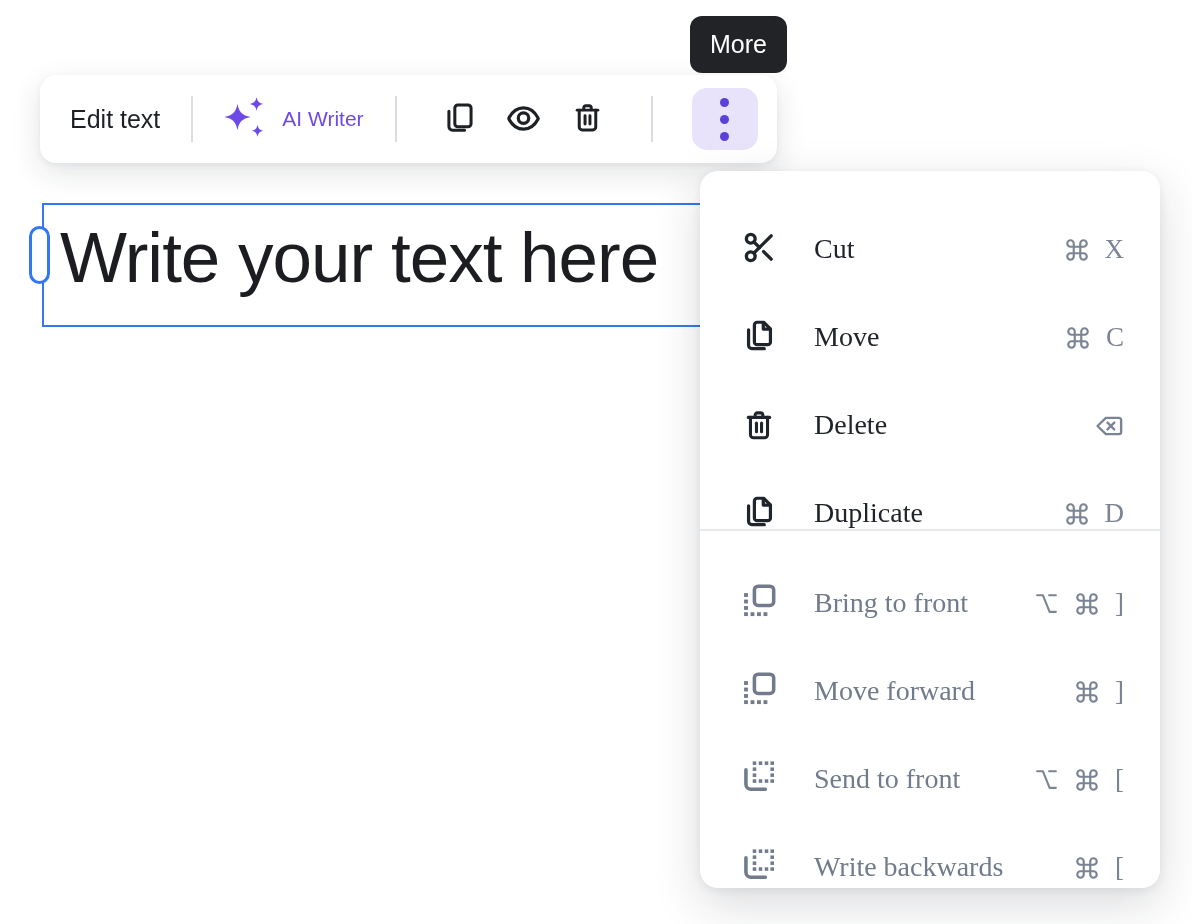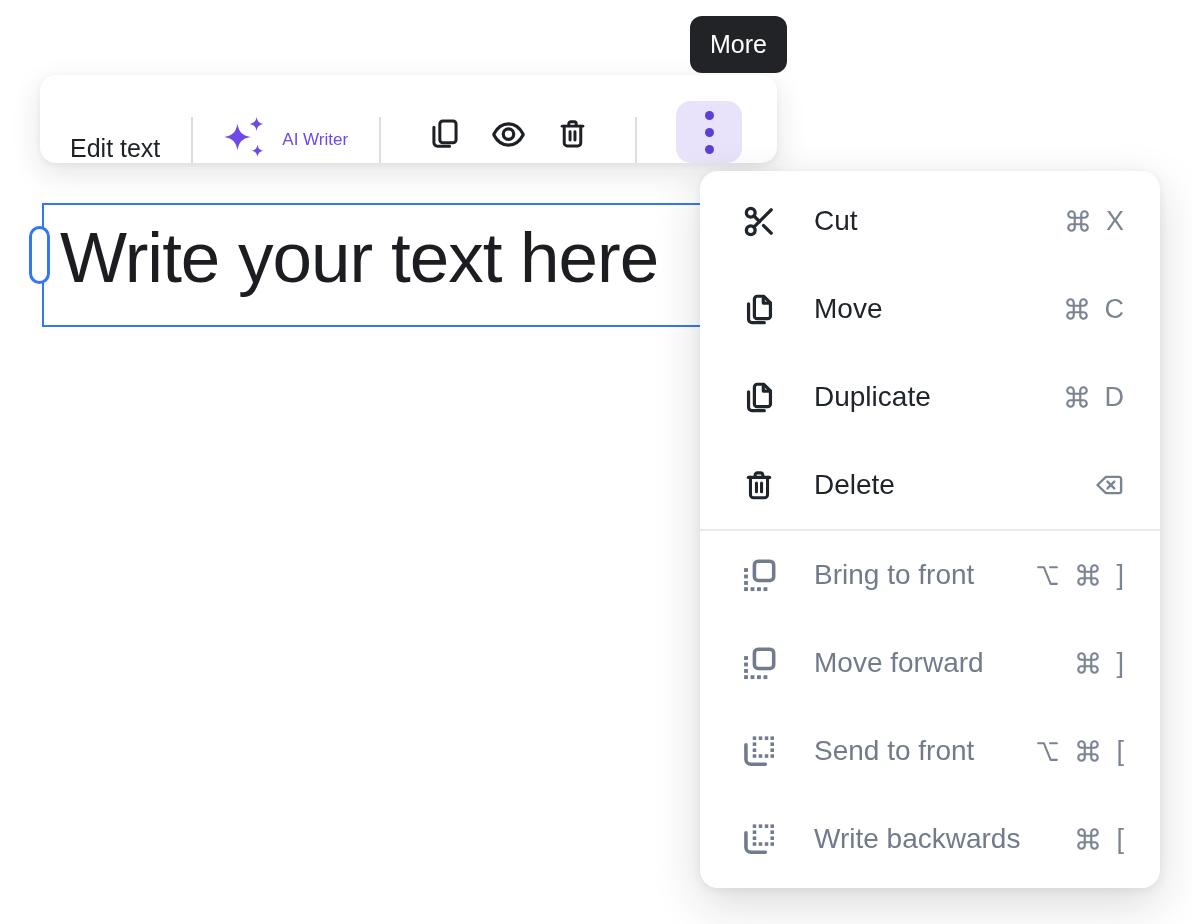--- a/index.html
+++ b/index.html
@@ -12,42 +12,42 @@
     border:2.5px solid #3477f3; z-index:1; overflow:hidden; background:transparent; }
   .text-heading { position:absolute; left:16px; top:0; height:104px; line-height:106px;
     font-size:71px; font-weight:400; letter-spacing:-1px; color:#1b1d21; white-space:nowrap; }
   .drag-handle { position:absolute; left:29px; top:226px; width:21px; height:58px;
     background:#ffffff; border:3px solid #3477f3; border-radius:12px; z-index:2; }
 
   
   .toolbar { position:absolute; left:40px; top:75px; width:737px; height:88px;
     background:#ffffff; border-radius:16px; z-index:10;
     box-shadow:0 10px 30px rgba(25,30,45,0.12), 0 2px 6px rgba(25,30,45,0.05);
-    display:flex; align-items:flex-end; padding:0 12px 0 30px; }
+    display:flex; align-items:center; padding:0 12px 0 30px; }
   .tb-label-btn { font-size:25px; font-weight:500; color:#1d2025; cursor:default; }
   .tb-div { width:2px; height:46px; background:#dadde3; margin:0 31px; flex:none; }
-  .ai-btn { display:flex; align-items:center; gap:12px; font-size:17px; font-weight:500; color:#6d49e8; }
+  .ai-btn { display:flex; align-items:center; gap:12px; font-size:21px; font-weight:500; color:#6d49e8; }
   .tb-icon-btn { width:52px; height:56px; display:flex; align-items:center; justify-content:center; margin:0 6px; }
   .tb-icon-btn svg { stroke:#1d2025; }
   .more-btn { width:66px; height:62px; border-radius:15px; background:#e8e2fa;
     display:flex; align-items:center; justify-content:center; margin-left:8px; }
   .kebab { display:flex; flex-direction:column; gap:8px; }
   .kebab span { width:9px; height:9px; border-radius:50%; background:#5b3fd9; }
 
   
   .tooltip { position:absolute; left:690px; top:16px; height:57px; min-width:91px; z-index:30;
     background:#222327; color:#ffffff; border-radius:12px; display:flex; align-items:center;
     justify-content:center; font-size:25px; padding:16px 20px; }
 
   
   .menu { position:absolute; left:700px; top:171px; width:460px; height:717px; z-index:20;
     background:#ffffff; border-radius:18px; padding:6px 0 5px 0;
     box-shadow:0 16px 48px rgba(25,30,45,0.16), 0 2px 10px rgba(25,30,45,0.07); }
-  .menu-item { height:88px; display:flex; align-items:center; padding:0 36px 0 40px;
-    color:#20242b; cursor:default; }
+  .menu-item { height:88px; display:flex; align-items:flex-end; padding:0 36px 0 40px;
+    color:#20242b; cursor:default;font-family:Liberation Serif, serif; }
   .menu-item.muted { color:#717b8c; }
   .mi-icon { width:38px; display:flex; align-items:center; justify-content:center; flex:none; }
   .mi-icon svg { stroke:currentColor; }
   .mi-label { margin-left:36px; font-size:28px; font-weight:500; white-space:nowrap; }
   .mi-short { margin-left:auto; display:flex; align-items:center; gap:15px; color:#7b8494; }
   .mi-short .k { font-size:27px; font-weight:500; }
   .mi-short .sym { display:flex; align-items:center; }
   .mi-short svg { stroke:#7b8494; }
   .menu-divider { height:2px; background:#e7e9ee; margin:0; }
 </style>
@@ -148,55 +148,55 @@
           <span class="sym">
             <svg width="26" height="26" viewBox="0 0 24 24" fill="none" stroke-width="2" stroke-linecap="round" stroke-linejoin="round">
               <path d="M15 6v12a3 3 0 1 0 3-3H6a3 3 0 1 0 3 3V6a3 3 0 1 0-3 3h12a3 3 0 1 0-3-3"></path>
             </svg>
           </span>
           <span class="k">C</span>
         </span>
       </div>
       <div class="menu-item">
         <span class="mi-icon">
-          <svg width="35" height="35" viewBox="0 0 24 24" fill="none" stroke-width="2.2" stroke-linecap="round" stroke-linejoin="round">
-            <path d="M4.5 8.1v10.6a2.3 2.3 0 0 0 2.3 2.3h8.5"></path>
-            <path d="M10.4 2.9h4.4l4.7 4.6v8.9a1.9 1.9 0 0 1-1.9 1.9h-7.2a1.9 1.9 0 0 1-1.9-1.9V4.8a1.9 1.9 0 0 1 1.9-1.9Z"></path>
-            <path d="M14.6 3.1v4.5h4.8"></path>
-          </svg>
-        </span>
-        <span class="mi-label">Duplicate</span>
-        <span class="mi-short">
-          <span class="sym">
-            <svg width="26" height="26" viewBox="0 0 24 24" fill="none" stroke-width="2" stroke-linecap="round" stroke-linejoin="round">
-              <path d="M15 6v12a3 3 0 1 0 3-3H6a3 3 0 1 0 3 3V6a3 3 0 1 0-3 3h12a3 3 0 1 0-3-3"></path>
-            </svg>
-          </span>
-          <span class="k">D</span>
-        </span>
-      </div>
-      <div class="menu-item">
-        <span class="mi-icon">
           <svg width="32" height="32" viewBox="0 0 24 24" fill="none" stroke-width="2.3" stroke-linecap="round" stroke-linejoin="round">
             <path d="M4 6.3h16"></path>
             <path d="M18.4 6.3v13a2.3 2.3 0 0 1-2.3 2.3H7.9a2.3 2.3 0 0 1-2.3-2.3v-13"></path>
             <path d="M9.1 6V4.5a1.6 1.6 0 0 1 1.6-1.6h2.6a1.6 1.6 0 0 1 1.6 1.6V6"></path>
             <path d="M10.1 10.6v6.4"></path>
             <path d="M13.9 10.6v6.4"></path>
           </svg>
         </span>
         <span class="mi-label">Delete</span>
         <span class="mi-short">
           <span class="sym">
             <svg width="30" height="30" viewBox="0 0 24 24" fill="none" stroke-width="1.9" stroke-linecap="round" stroke-linejoin="round">
               <path d="M20 5.5H9.5L2.8 12l6.7 6.5H20a1.7 1.7 0 0 0 1.7-1.7V7.2A1.7 1.7 0 0 0 20 5.5Z"></path>
               <path d="m10.8 9.3 5.4 5.4"></path>
               <path d="m16.2 9.3-5.4 5.4"></path>
             </svg>
           </span>
+        </span>
+      </div>
+      <div class="menu-item">
+        <span class="mi-icon">
+          <svg width="35" height="35" viewBox="0 0 24 24" fill="none" stroke-width="2.2" stroke-linecap="round" stroke-linejoin="round">
+            <path d="M4.5 8.1v10.6a2.3 2.3 0 0 0 2.3 2.3h8.5"></path>
+            <path d="M10.4 2.9h4.4l4.7 4.6v8.9a1.9 1.9 0 0 1-1.9 1.9h-7.2a1.9 1.9 0 0 1-1.9-1.9V4.8a1.9 1.9 0 0 1 1.9-1.9Z"></path>
+            <path d="M14.6 3.1v4.5h4.8"></path>
+          </svg>
+        </span>
+        <span class="mi-label">Duplicate</span>
+        <span class="mi-short">
+          <span class="sym">
+            <svg width="26" height="26" viewBox="0 0 24 24" fill="none" stroke-width="2" stroke-linecap="round" stroke-linejoin="round">
+              <path d="M15 6v12a3 3 0 1 0 3-3H6a3 3 0 1 0 3 3V6a3 3 0 1 0-3 3h12a3 3 0 1 0-3-3"></path>
+            </svg>
+          </span>
+          <span class="k">D</span>
         </span>
       </div>
       <div class="menu-divider"></div>
       <div class="menu-item muted">
         <span class="mi-icon">
           <svg width="37" height="37" viewBox="0 0 24 24" fill="none" stroke-width="2.3">
             <rect x="8.7" y="2.7" width="12.5" height="12.5" rx="2.4"></rect>
             <g fill="currentColor" stroke="none">
               <rect x="2" y="7.2" width="2.5" height="2.5"></rect>
               <rect x="2" y="11.4" width="2.5" height="2.5"></rect>

